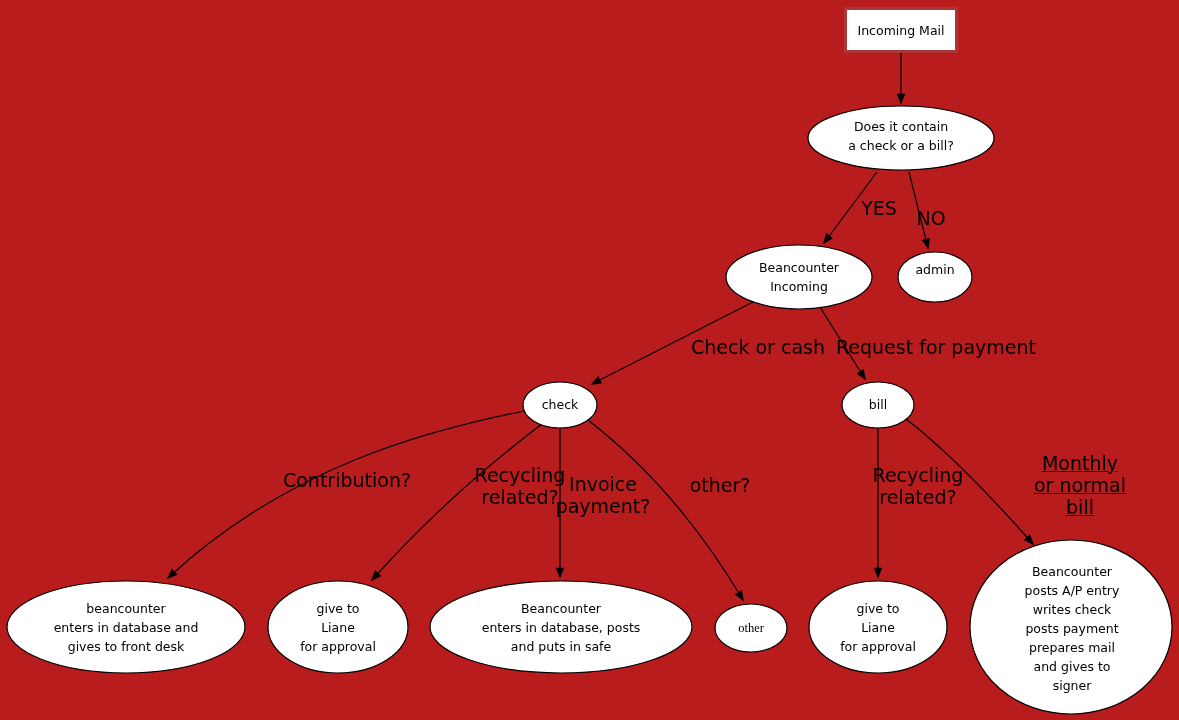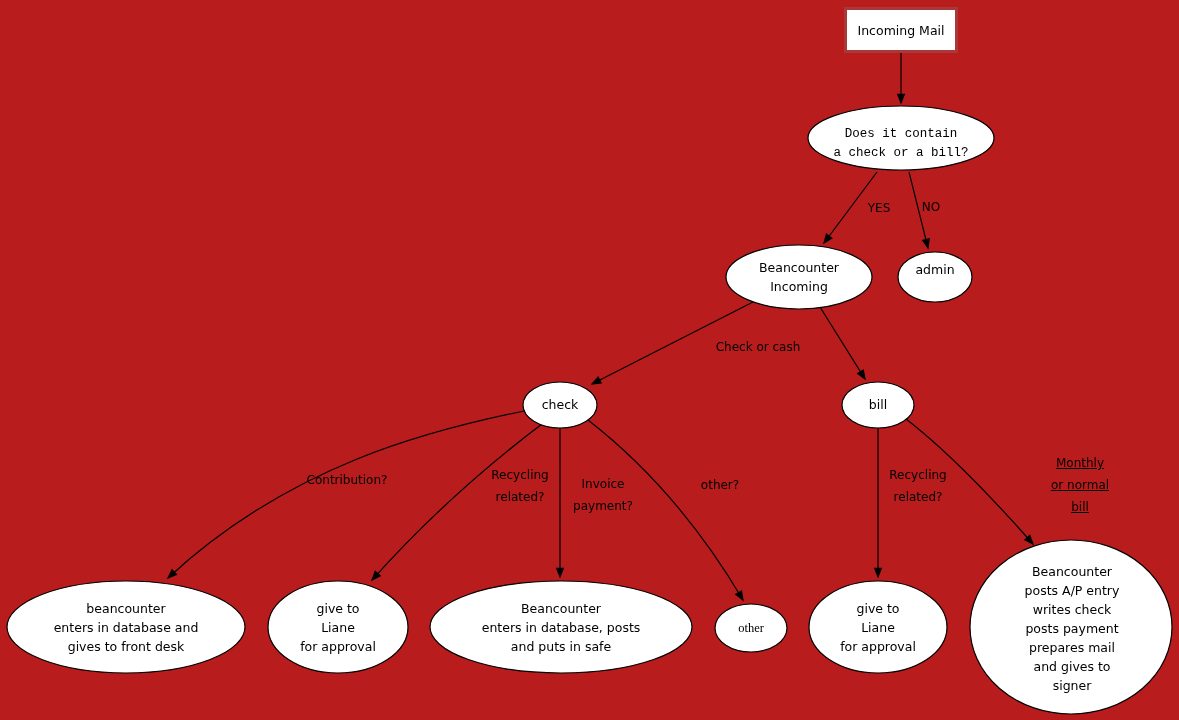--- a/index.html
+++ b/index.html
@@ -27,21 +27,21 @@
     text-align: center;
     white-space: pre-line;
     color: #000000;
     pointer-events: none;
   }
   .node-label {
     font-size: 12.5px;
     line-height: 19px;
   }
   .edge-label {
-    font-size: 12px;
+    font-size: 19px;
     line-height: 22px;
   }
   .edge {
     fill: none;
     stroke: #000000;
     stroke-width: 1.2;
   }
   .node-shape {
     fill: #ffffff;
     stroke: #000000;
@@ -80,21 +80,21 @@
     <ellipse class="node-shape" cx="878" cy="405" rx="36" ry="23"></ellipse>
     <ellipse class="node-shape" cx="126" cy="627" rx="119" ry="46"></ellipse>
     <ellipse class="node-shape" cx="338" cy="627" rx="70" ry="46"></ellipse>
     <ellipse class="node-shape" cx="561" cy="627" rx="131" ry="46"></ellipse>
     <ellipse class="node-shape" cx="751" cy="628" rx="36" ry="24"></ellipse>
     <ellipse class="node-shape" cx="878" cy="627" rx="69" ry="46"></ellipse>
     <ellipse class="node-shape" cx="1071" cy="627" rx="101" ry="87"></ellipse>
   </svg>
 
   <div class="label node-label" style="left:901px; top:30px;">Incoming Mail</div>
-  <div class="label node-label" style="left:901px; top:144px;font-family:Liberation Mono, monospace;">Does it contain
+  <div class="label node-label" style="left:901px; top:136px;">Does it contain
 a check or a bill?</div>
   <div class="label node-label" style="left:799px; top:277px;">Beancounter
 Incoming</div>
   <div class="label node-label" style="left:935px; top:269px;">admin</div>
   <div class="label node-label" style="left:560px; top:404px;text-align:right;">check</div>
   <div class="label node-label" style="left:878px; top:404px;">bill</div>
   <div class="label node-label" style="left:126px; top:627px;">beancounter
 enters in database and
 gives to front desk</div>
   <div class="label node-label" style="left:338px; top:627px;">give to
@@ -108,22 +108,23 @@
 Liane
 for approval</div>
   <div class="label node-label" style="left:1072px; top:628px;">Beancounter
 posts A/P entry
 writes check
 posts payment
 prepares mail
 and gives to signer</div>
 
   <div class="label edge-label" style="left:879px; top:208px;">YES</div>
-  <div class="label edge-label" style="left:931px; top:207px;">NO</div>
+  <div class="label edge-label" style="left:931px; top:218px;">NO</div>
   <div class="label edge-label" style="left:758px; top:347px;">Check or cash</div>
+  <div class="label edge-label" style="left:936px; top:347px;">Request for payment</div>
   <div class="label edge-label" style="left:347px; top:480px;">Contribution?</div>
   <div class="label edge-label" style="left:520px; top:486px;">Recycling
 related?</div>
   <div class="label edge-label" style="left:603px; top:495px;">Invoice
 payment?</div>
   <div class="label edge-label" style="left:720px; top:485px;">other?</div>
   <div class="label edge-label" style="left:918px; top:486px;">Recycling
 related?</div>
   <div class="label edge-label" style="left:1080px; top:485px;text-decoration:underline;">Monthly
 or normal

